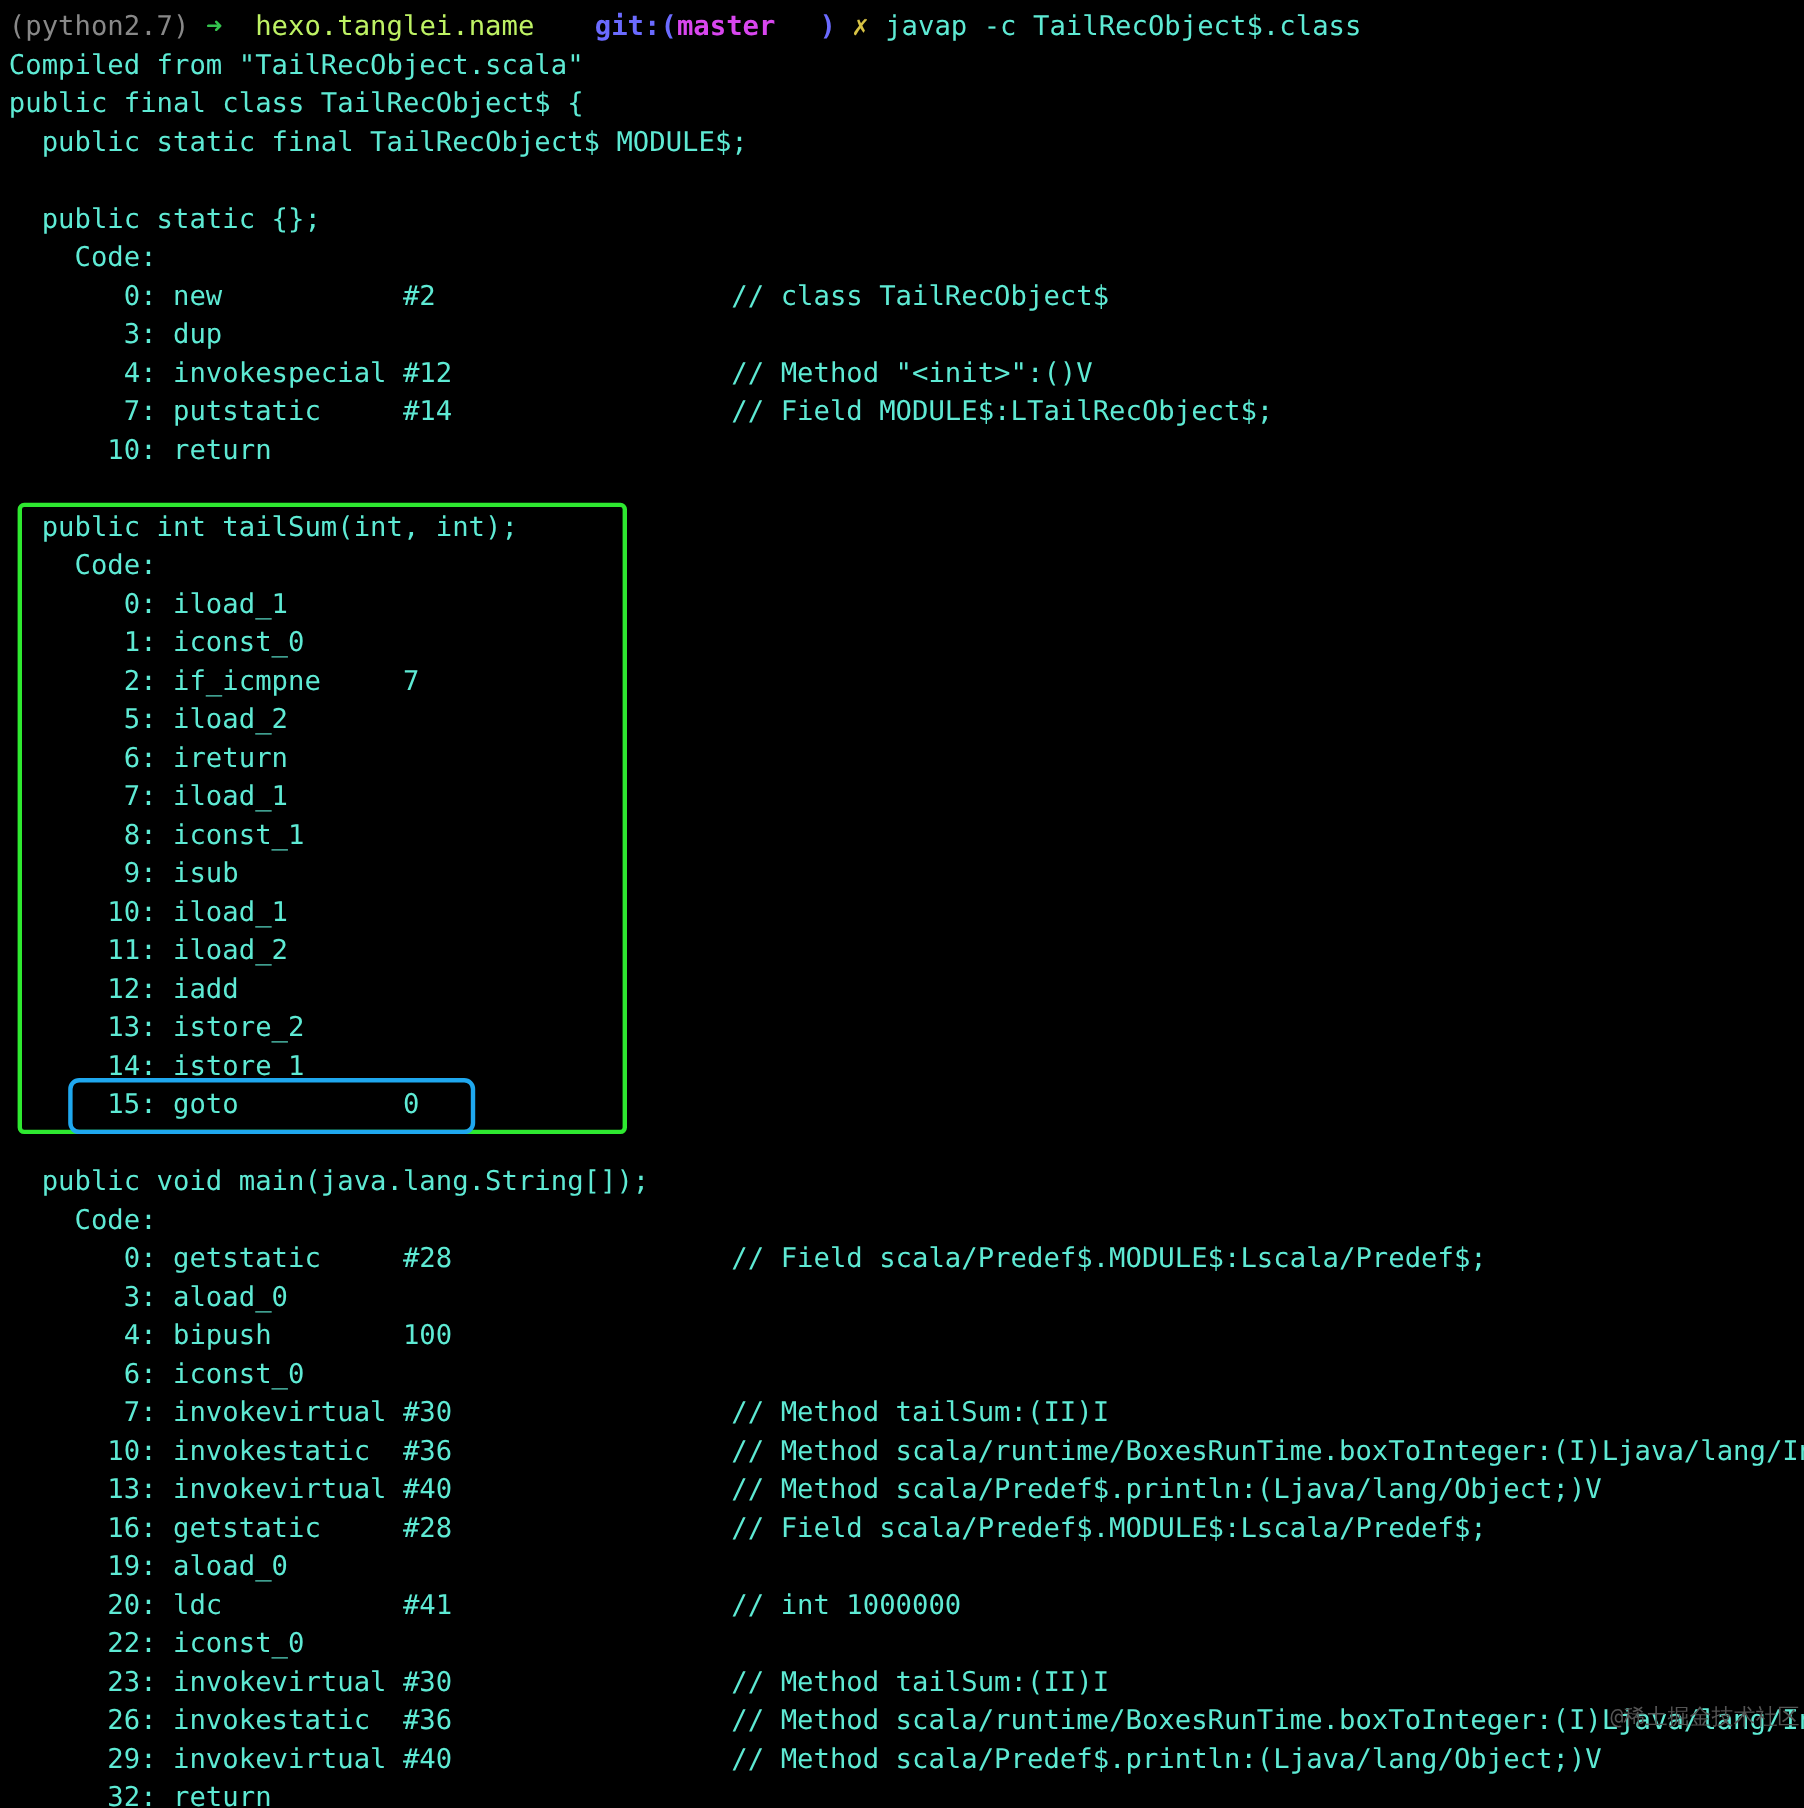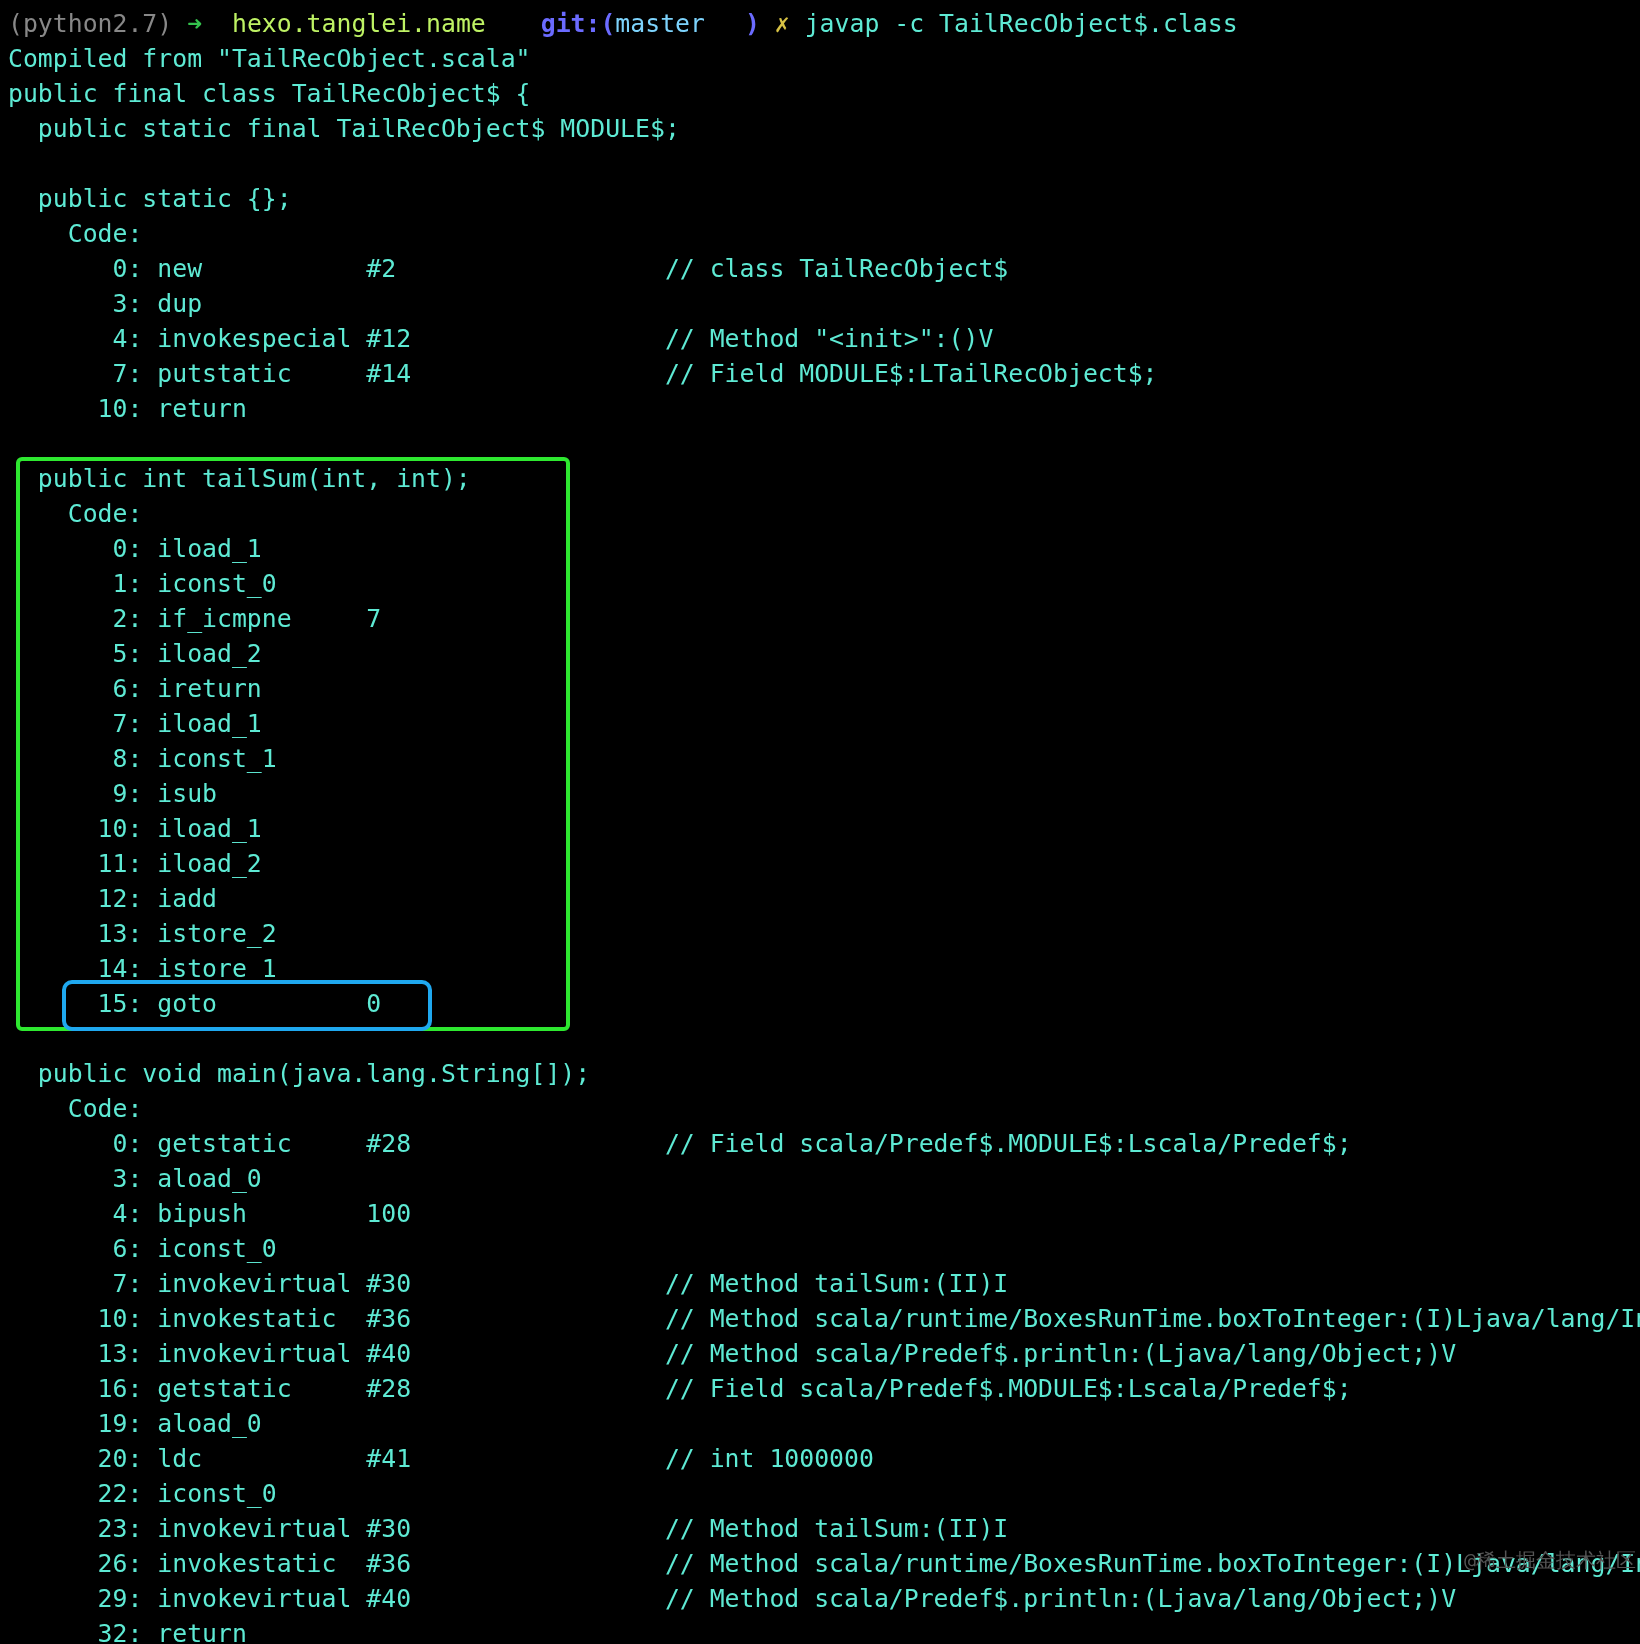--- a/index.html
+++ b/index.html
@@ -17,21 +17,21 @@
     line-height: 35px;
     padding: 6px 8px;
     position: relative;
   }
   pre, code, span, div { font-family: inherit; }
   .line { white-space: pre; }
   .gray { color: #888; margin-top: 29px; }
   .arrow { color: #34c24d; font-weight: bold; }
   .cyan { color: #bef264; font-weight: normal; }
   .blue { color: #6b6bff; font-weight: bold; margin-left: 40px; }
-  .red  { color: #7dd3fc; font-weight: normal; text-align: center; }
+  .red  { color: #d946ef; font-weight: bold; text-align: center; }
   .yellow { color: #d7c244; font-weight: bold; }
   .white { color: #5eead4; }
   .greenbox {
     position: absolute;
     border: 4px solid #2ee830;
     border-radius: 6px;
     pointer-events: none;
   }
   .bluebox {
     position: absolute;

